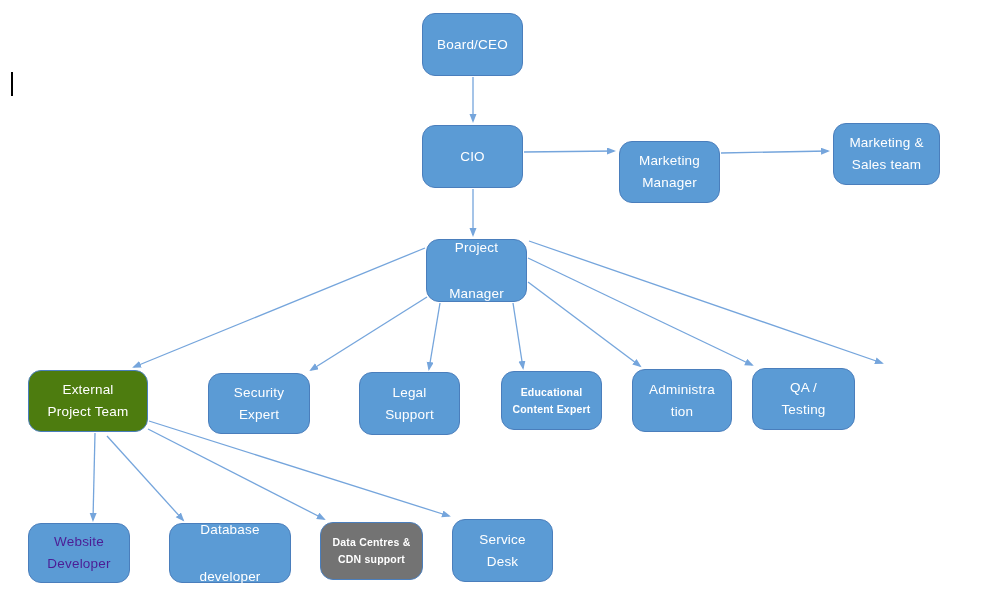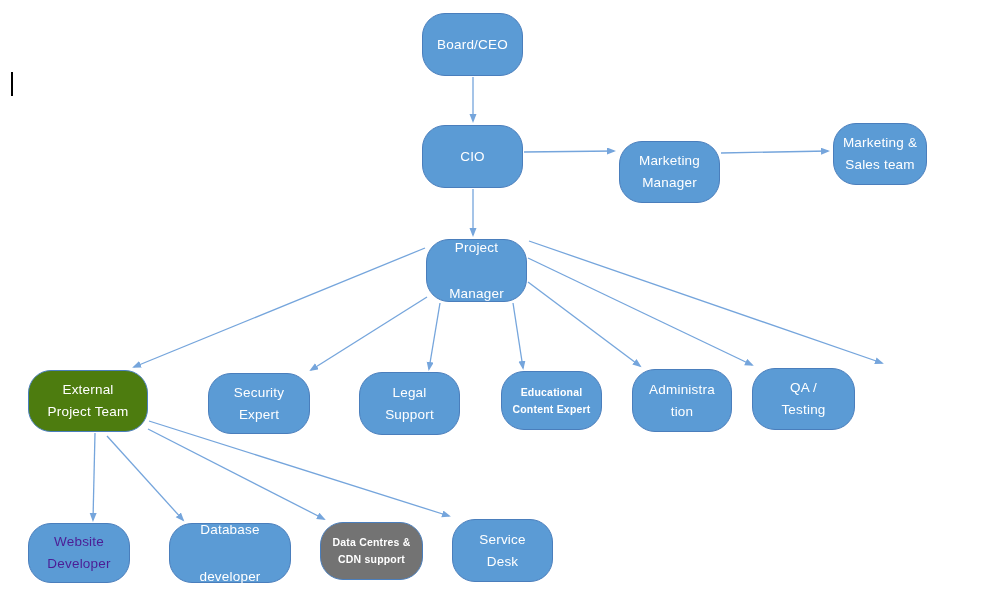--- a/index.html
+++ b/index.html
@@ -27,21 +27,21 @@
     position: absolute;
     left: 0;
     top: 0;
     width: 100%;
     height: 100%;
   }
   .node {
     position: absolute;
     box-sizing: border-box;
     border: 1.6px solid;
-    border-radius: 23px;
+    border-radius: 13px;
     display: flex;
     flex-direction: column;
     align-items: center;
     justify-content: center;
     text-align: center;
     font-size: 13.5px;
     line-height: 22px;
     letter-spacing: 0.2px;
     cursor: default;
   }
@@ -89,21 +89,21 @@
       <div class="node" style="left: 422px; top: 13px; width: 101px; height: 63px; background: rgb(91, 155, 213); border-color: rgb(74, 126, 188); color: rgb(255, 255, 255);">
         <div class="node-line">Board/CEO</div>
       </div>
       <div class="node" style="left: 422px; top: 125px; width: 101px; height: 63px; background: rgb(91, 155, 213); border-color: rgb(74, 126, 188); color: rgb(255, 255, 255);">
         <div class="node-line">CIO</div>
       </div>
       <div class="node" style="left: 619px; top: 125px; width: 101px; height: 62px; background: rgb(91, 155, 213); border-color: rgb(74, 126, 188); color: rgb(255, 255, 255); margin-top: 16px;">
         <div class="node-line">Marketing</div>
         <div class="node-line">Manager</div>
       </div>
-      <div class="node" style="left: 833px; top: 123px; width: 94px; height: 62px; background: rgb(91, 155, 213); border-color: rgb(74, 126, 188); color: rgb(255, 255, 255);">
+      <div class="node" style="left: 833px; top: 123px; width: 107px; height: 62px; background: rgb(91, 155, 213); border-color: rgb(74, 126, 188); color: rgb(255, 255, 255);">
         <div class="node-line">Marketing &amp;</div>
         <div class="node-line">Sales team</div>
       </div>
       <div class="node" style="left: 426px; top: 239px; width: 101px; height: 63px; background: rgb(91, 155, 213); border-color: rgb(74, 126, 188); color: rgb(255, 255, 255); gap: 24px;">
         <div class="node-line">Project</div>
         <div class="node-line">Manager</div>
       </div>
       <div class="node" style="left: 28px; top: 370px; width: 120px; height: 62px; background: #4d7c0f; border-color: rgb(74, 126, 188); color: rgb(255, 255, 255);">
         <div class="node-line">External</div>
         <div class="node-line">Project Team</div>

